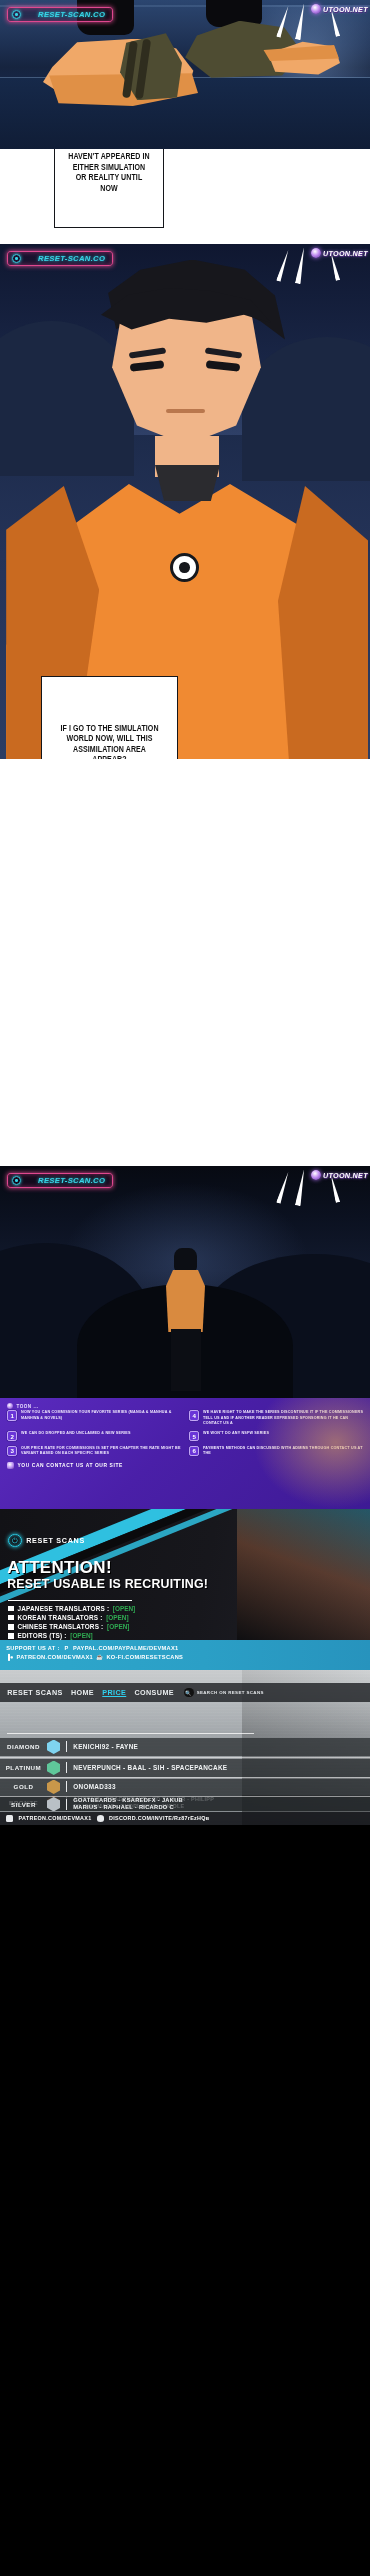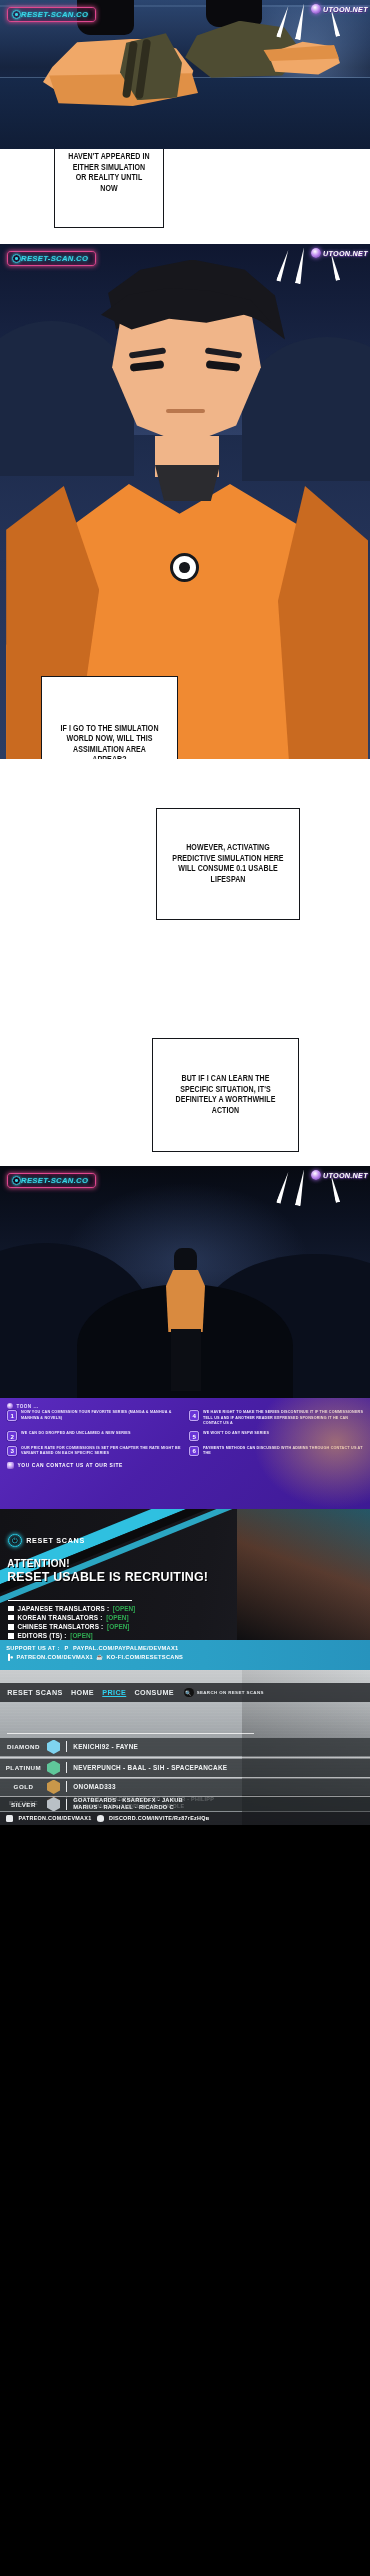--- a/index.html
+++ b/index.html
@@ -10,21 +10,21 @@
     -webkit-font-smoothing:antialiased;
   }
   .page { width:371px; position:relative; background:#fff; overflow:hidden; }
 
   
   .panel { position:relative; width:371px; overflow:hidden; }
 
   
   .wm-left {
     position:absolute; left:7.2px; top:7.2px; z-index:40;
-    display:flex; align-items:center; gap:0;
+    display:flex; align-items:center; gap:17px;
     padding:2.1px 7.2px 2.1px 4.1px;
     border:1px solid #e0488f;
     border-radius:3.1px;
     background:rgba(40,10,40,.35);
     box-shadow:0 0 5.2px #e0488f, inset 0 0 5.2px rgba(224,72,143,.5);
   }
   .wm-left .ring {
     width:8.8px;height:8.8px;border-radius:50%;
     border:1px solid #37d6e8;
     display:flex;align-items:center;justify-content:center;
@@ -152,21 +152,21 @@
   .diagd{position:absolute;background:#0a0a0c;transform:rotate(-22deg);}
   .r-logo{position:absolute;left:8.2px;top:25px;display:flex;align-items:center;gap:4.6px;z-index:5;}
   .r-logo .pw{
     width:13.4px;height:13.4px;border-radius:50%;border:1px solid #2ad4ee;
     display:flex;align-items:center;justify-content:center;
     box-shadow:0 0 4.6px #2ad4ee, inset 0 0 3.6px rgba(42,212,238,.6);
     color:#2ad4ee;font-size:7.2px;line-height:1;
   }
   .r-logo .n{color:#fff;font-size:7.2px;font-weight:bold;letter-spacing:0.7px;}
   .r-attn{position:absolute;left:7.2px;top:50px;z-index:5;}
-  .r-attn .l1{color:#fff;font-size:10px;font-weight:900;letter-spacing:0.3px;line-height:1.05;
+  .r-attn .l1{color:#fff;font-size:17px;font-weight:900;letter-spacing:0.3px;line-height:1.05;
     text-shadow:1px 1px 0 #000;}
   .r-attn .l2{color:#fff;font-size:12.4px;font-weight:900;letter-spacing:0.2px;line-height:1.15;
     text-shadow:1px 1px 0 #000;}
   .r-rule{position:absolute;left:8.2px;top:91px;width:124px;height:1px;background:#fff;z-index:5;}
   .r-list{position:absolute;left:8.2px;top:96px;z-index:5;}
   .r-row{display:flex;align-items:center;gap:3.6px;margin-bottom:2.1px;}
   .r-sq{width:5.7px;height:5.7px;background:#fff;}
   .r-lbl{color:#fff;font-size:6.4px;font-weight:900;letter-spacing:0.2px;}
   .r-open{color:#2faa52;font-size:6.4px;font-weight:900;}
 
@@ -312,26 +312,20 @@
       <span class="orb"></span>
       <span class="txt">UTOON.NET</span>
     </div>
 
     <div class="bubble" style="left:41px;top:432px;width:137px;height:137px;">
       <p>IF I GO TO THE SIMULATION WORLD NOW, WILL THIS ASSIMILATION AREA APPEAR?</p>
     </div>
   </div>
 
   <div class="panel" id="p4">
-    <div class="bubble" style="left:156px;top:49px;width:144px;height:112px;">
-      <p>HOWEVER, ACTIVATING PREDICTIVE SIMULATION HERE WILL CONSUME 0.1 USABLE LIFESPAN</p>
-    </div>
-    <div class="bubble" style="left:152px;top:279px;width:147px;height:114px;">
-      <p>BUT IF I CAN LEARN THE SPECIFIC SITUATION, IT'S DEFINITELY A WORTHWHILE ACTION</p>
-    </div>
   </div>
 
   <div class="panel" id="p5">
     <div class="skyglow"></div>
     <div class="hill" style="left:-62px;top:77px;width:216px;height:170px;"></div>
     <div class="hill" style="left:196px;top:88px;width:237px;height:155px;"></div>
     <div class="hill" style="left:77px;top:118px;width:216px;height:124px;background:#06090f;"></div>
 
     <div class="fig" style="left:174px;top:82px;width:23px;height:24px;border-radius:8.2px 8.2px 5.2px 5.2px;"></div>
     <div style="position:absolute;left:166px;top:104px;width:39px;height:62px;background:#d98a3f;

